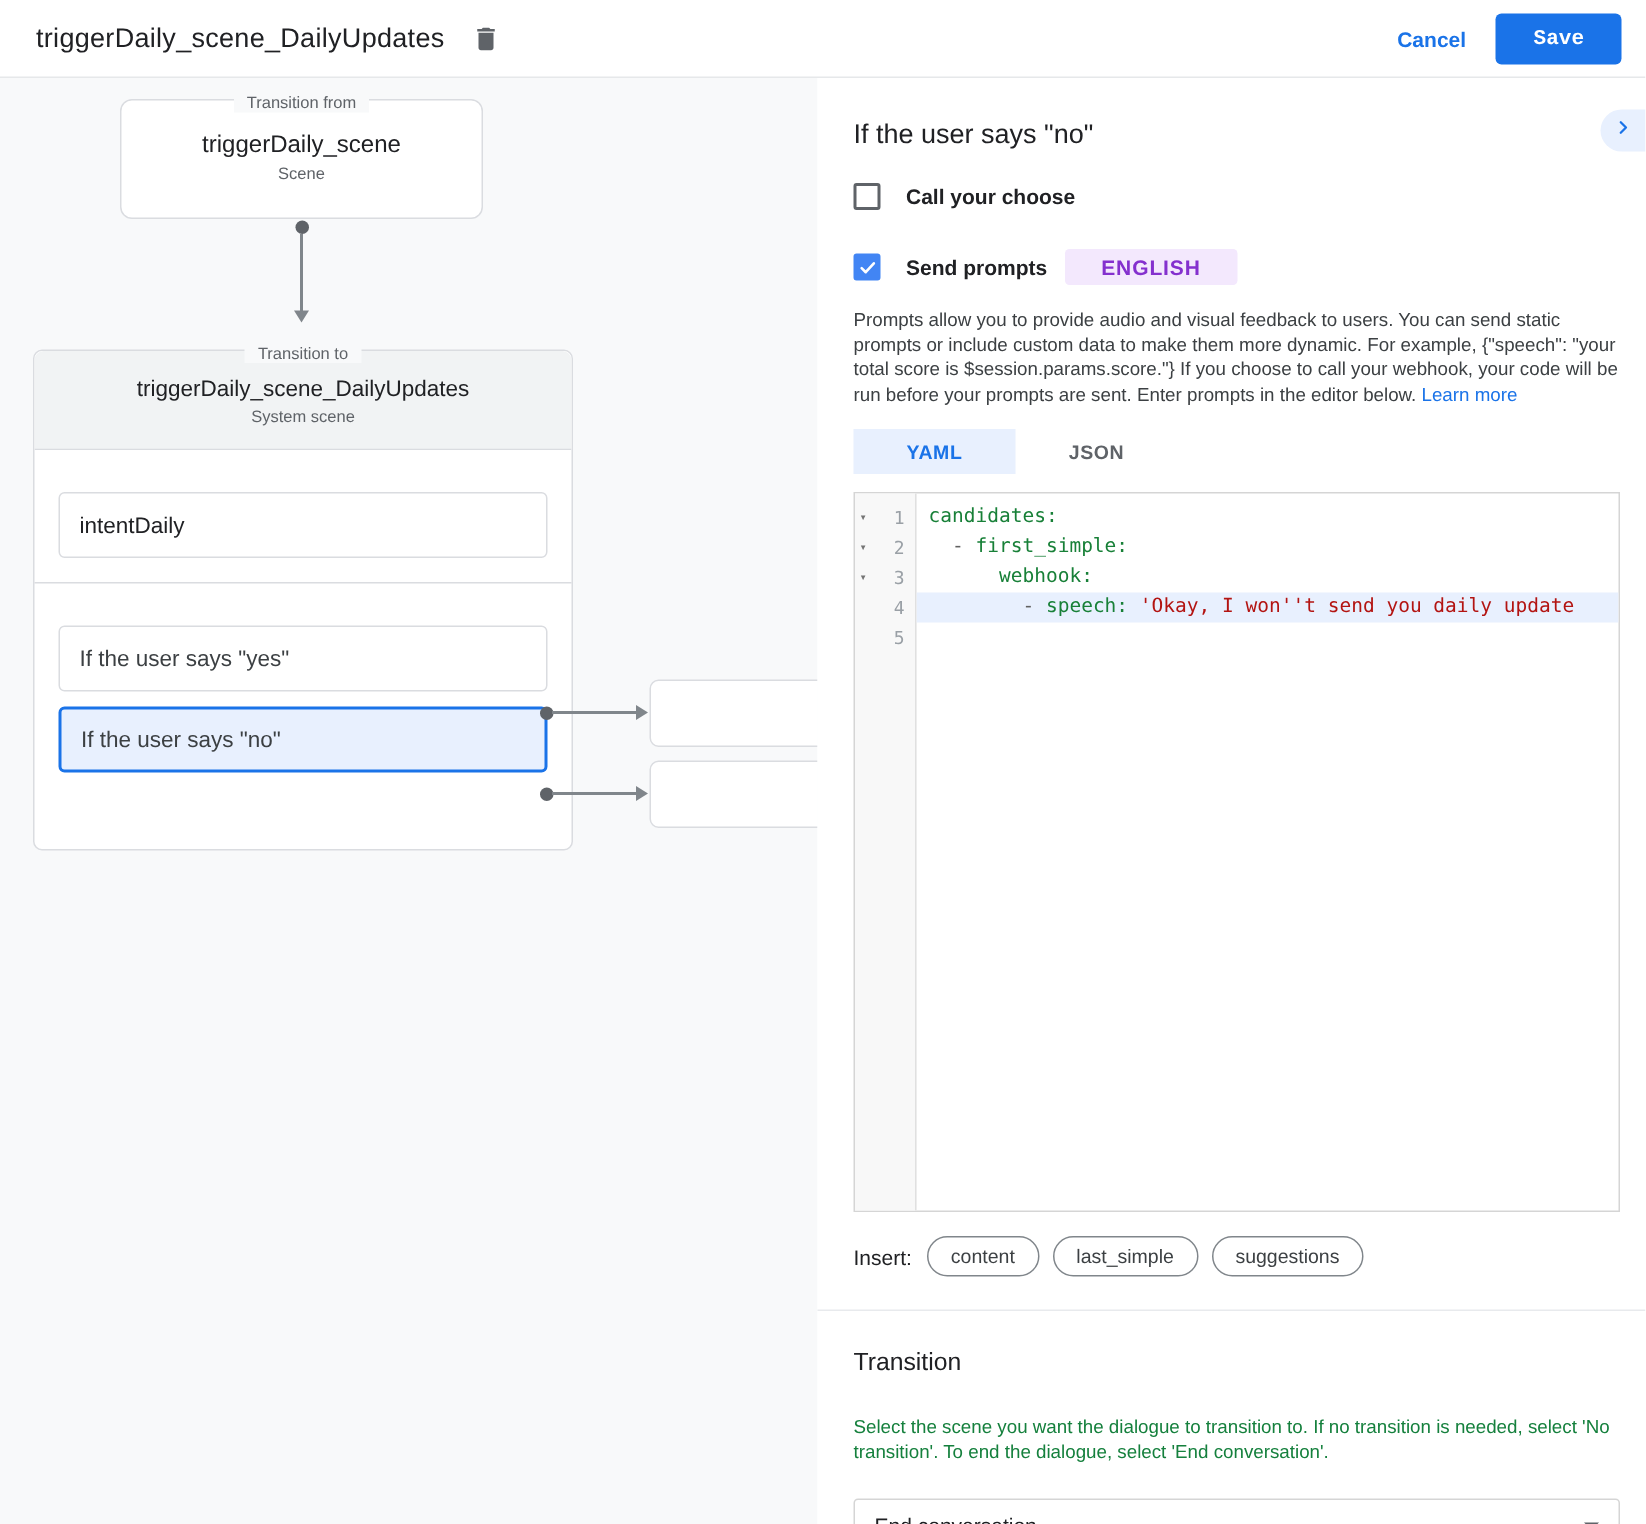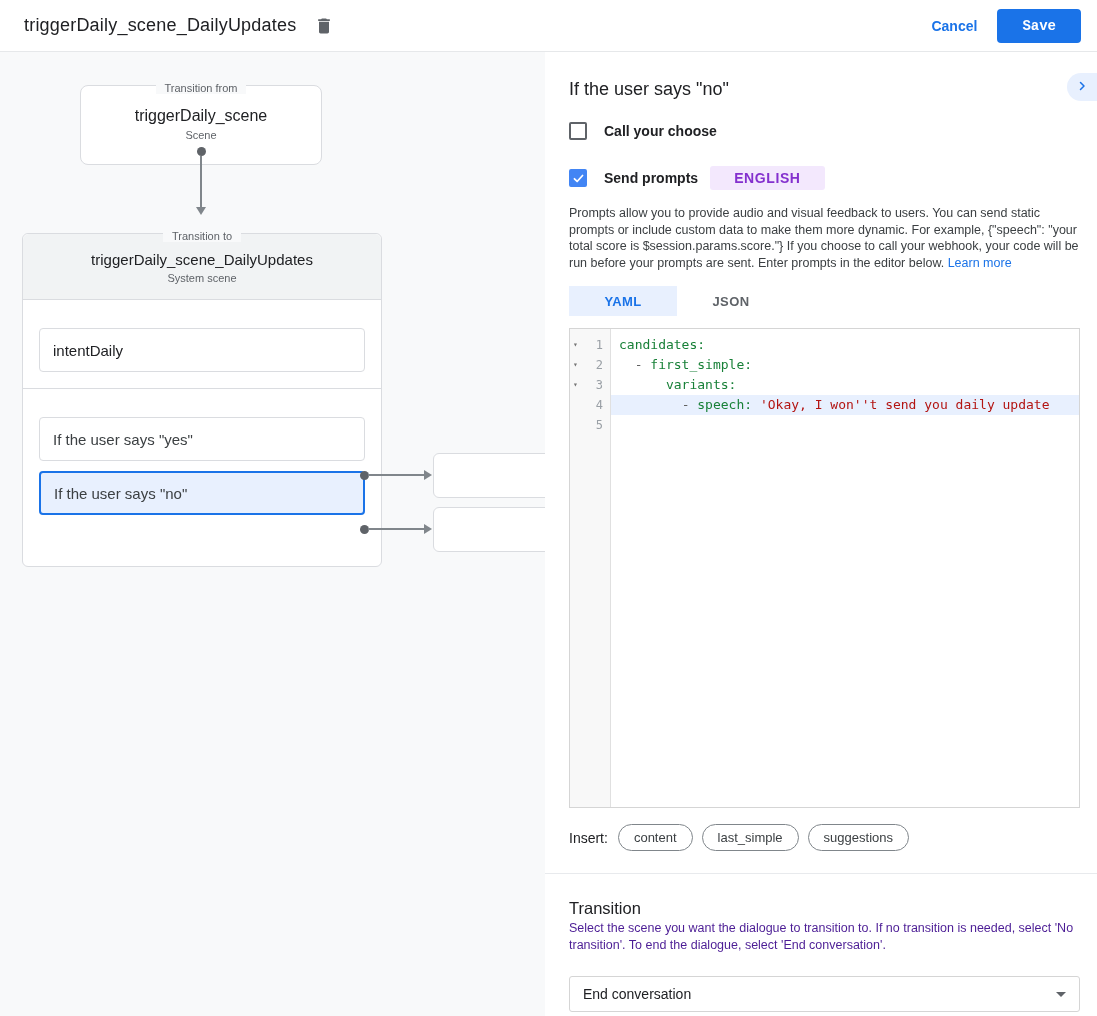--- a/index.html
+++ b/index.html
@@ -18,21 +18,21 @@
   .btn-save { background:#1a73e8; color:#fff; border:none; border-radius:4px; font-size:14px;
     font-weight:700; font-family:Liberation Mono, monospace; padding:9px 25px; cursor:pointer; }
 
   .main { display:flex; height:964px; }
 
   
   .canvas { width:545px; flex:none; position:relative; background:#f8f9fa; overflow:hidden; }
   .node { position:absolute; background:#fff; border:1px solid #dadce0; }
   .legend { position:absolute; top:-8px; left:0; right:0; text-align:center; }
   .legend span { background:#f8f9fa; padding:0 9px; font-size:11px; color:#5f6368; }
-  .from-box { left:80px; top:33px; width:242px; height:80px; border-radius:8px; }
+  .from-box { left:80px; top:14px; width:242px; height:80px; border-radius:8px; }
   .fb-title { margin-top:21px; text-align:center; font-size:16px; }
   .fb-sub   { margin-top:4px;  text-align:center; font-size:11px; color:#5f6368; }
   .to-box { left:22px; top:181px; width:360px; height:334px; border-radius:6px; }
   .to-header { height:66px; background:#f1f3f4; border-bottom:1px solid #dadce0;
     border-radius:6px 6px 0 0; text-align:center; }
   .th-title { padding-top:17px; font-size:15px; }
   .th-sub   { margin-top:4px; font-size:11px; color:#5f6368; }
   .to-sec { padding:16px; }
   .sec-h  { font-size:14px; color:#3c4043; }
   .intent-box, .cond { margin-top:12px; height:44px; border:1px solid #dadce0; border-radius:4px;
@@ -78,21 +78,21 @@
   .code { flex:1; padding-top:6px; overflow:hidden; cursor:text; }
   .cline { height:20px; line-height:20px; white-space:pre; padding-left:8px; }
   .cline.hl { background:#e8f0fe; }
   .k { color:#188038; } .s { color:#b31412; } .d { color:#616161; }
   .insert-row { display:flex; align-items:center; margin-top:16px; }
   .insert-label { font-size:14px; margin-right:10px; }
   .chip { border:1px solid #80868b; border-radius:15px; padding:5px 15px; font-size:13px;
     color:#3c4043; background:#fff; margin-right:9px; font-family:inherit; cursor:pointer; }
   .panel-divider { height:1px; background:#e8eaed; margin:22px -17px 0 -24px; }
   .t-head { margin-top:25px; font-size:16.5px; }
-  .t-desc { margin-top:2px; font-size:12.5px; line-height:16.5px; color:#4c1d95; }
+  .t-desc { margin-top:25px; font-size:12.5px; line-height:16.5px; color:#15803d; }
   .dropdown { margin-top:23px; height:36px; border:1px solid #d5d5d5; border-radius:3px;
     display:flex; align-items:center; padding:0 13px; font-size:14px; cursor:pointer; }
   .caret { margin-left:auto; width:0; height:0; border-left:5px solid transparent;
     border-right:5px solid transparent; border-top:5px solid #5f6368; }
 </style>
 </head>
 <body>
 
 <div class="topbar">
   <div class="tb-left">
@@ -203,21 +203,21 @@
             <span class="lnum">4</span>
           </div>
         <div class="grow">
             <span class="fold"></span>
             <span class="lnum">5</span>
           </div>
       </div>
       <div class="code">
         <div class="cline"><span class="k">candidates:</span></div>
         <div class="cline"><span>  </span><span class="d">- </span><span class="k">first_simple:</span></div>
-        <div class="cline"><span>      </span><span class="k">variants:</span></div>
+        <div class="cline"><span>      </span><span class="k">webhook:</span></div>
         <div class="cline hl"><span>        </span><span class="d">- </span><span class="k">speech: </span><span class="s">'Okay, I won''t send you daily update</span></div>
         <div class="cline"></div>
       </div>
     </div>
 
     <div class="insert-row">
       <span class="insert-label">Insert:</span>
       <button class="chip">content</button>
       <button class="chip">last_simple</button>
       <button class="chip">suggestions</button>

